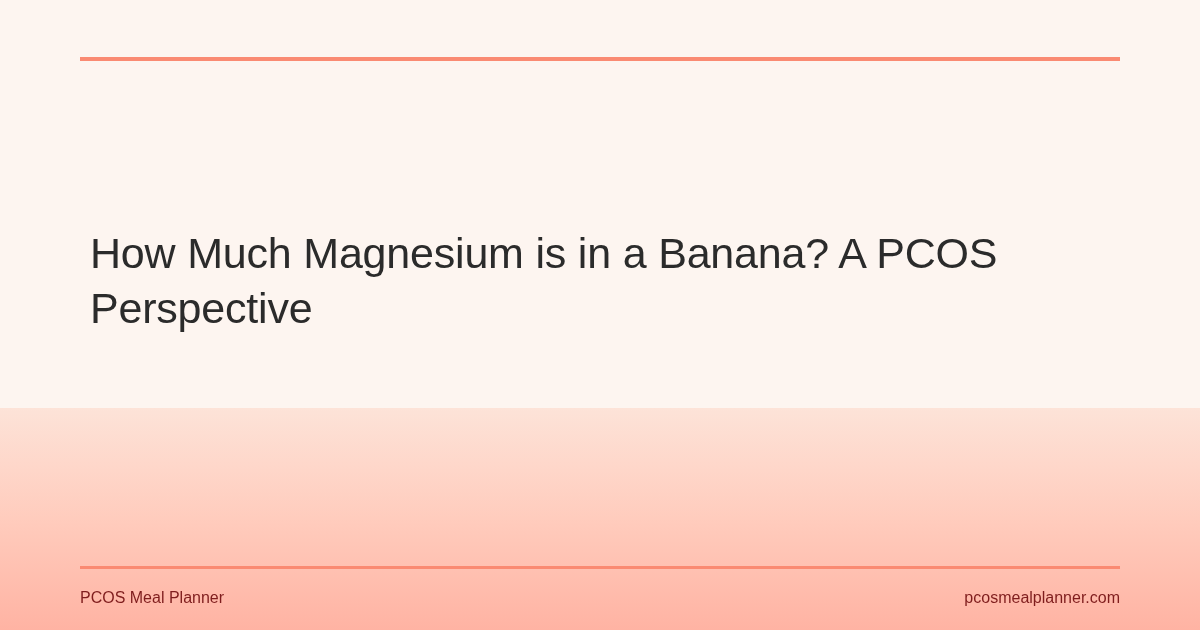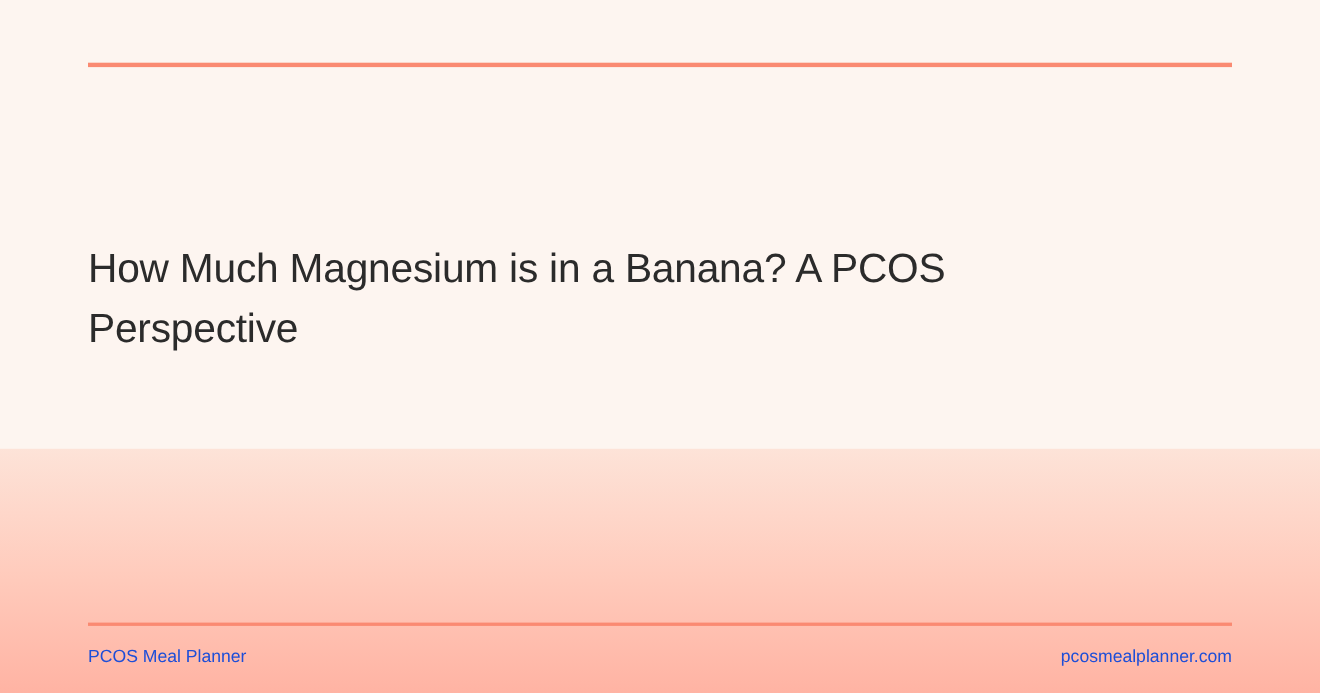--- a/index.html
+++ b/index.html
@@ -48,22 +48,22 @@
 
   
   .title-block {
     position: absolute;
     left: 80px;
     top: 216px;
     width: 980px;
   }
 
   .title {
-    margin: 0;
-    font-size: 37px;
+    margin: 10px;
+    font-size: 43px;
     line-height: 55px;
     font-weight: 400;
     letter-spacing: -0.2px;
     color: #2b2b2b;
     word-wrap: break-word;
   }
 
   
   .footer {
     position: absolute;
@@ -82,21 +82,21 @@
   .footer-row {
     display: flex;
     align-items: baseline;
     justify-content: space-between;
   }
 
   .footer-brand,
   .footer-url {
     font-size: 16px;
     line-height: 20px;
-    color: #1d4ed8;
+    color: #7f1d1d;
     white-space: nowrap;
   }
 
   .footer-url {
   }
 </style>
 </head>
 <body>
 
 <div class="card">

